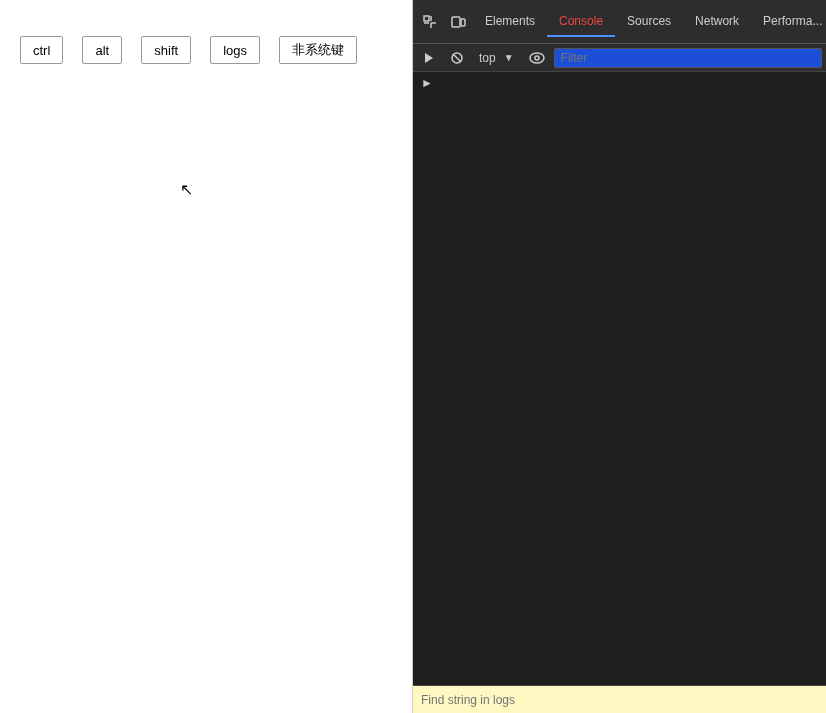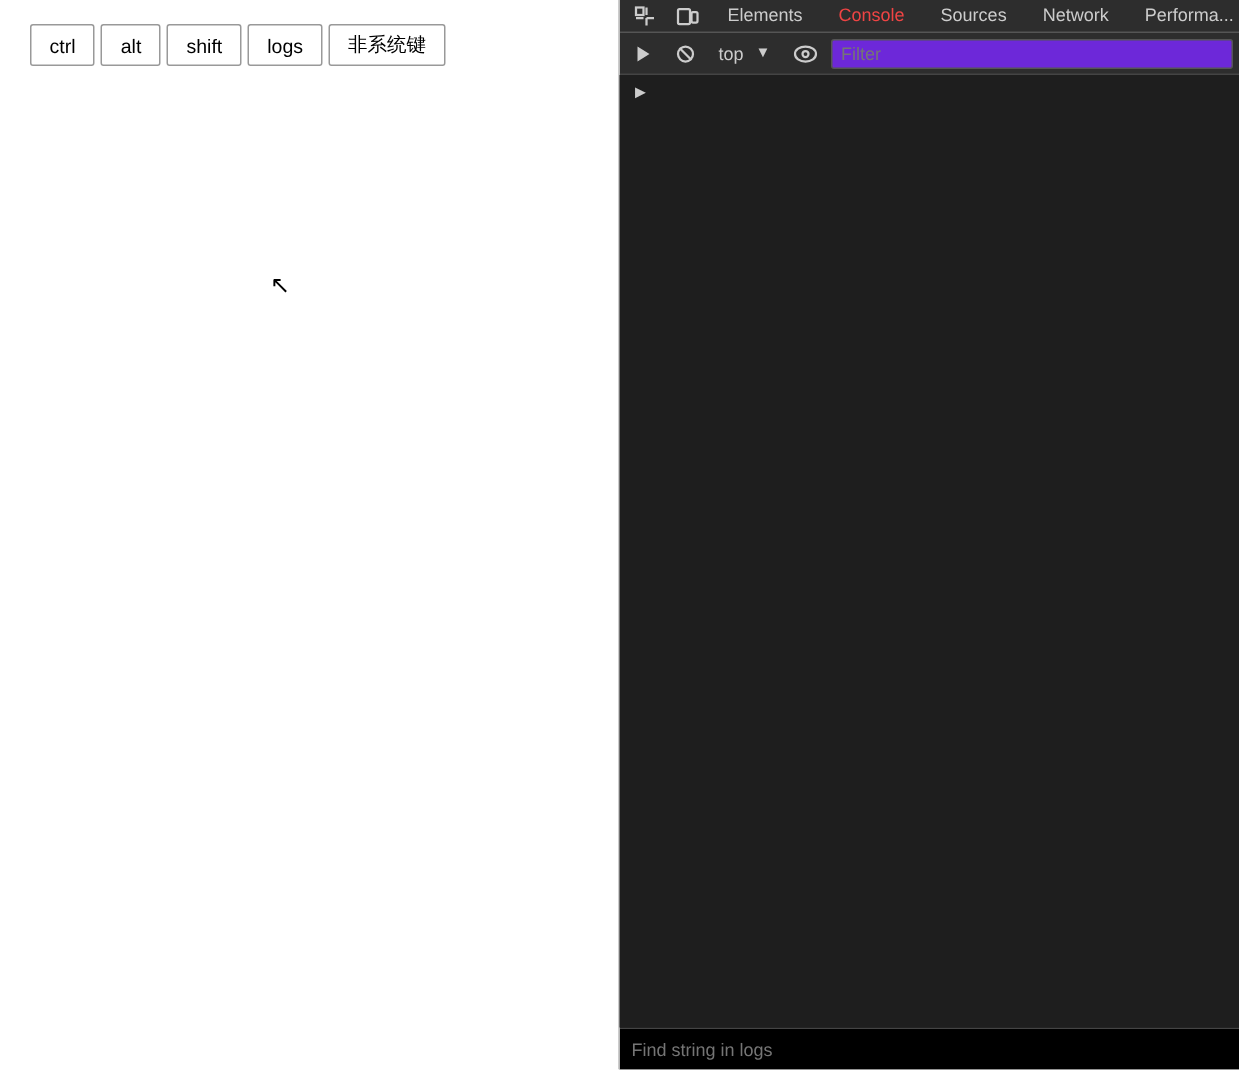--- a/index.html
+++ b/index.html
@@ -24,22 +24,22 @@
       height: 713px;
       background: #fff;
       border-right: 1px solid #ccc;
       position: relative;
       flex-shrink: 0;
     }
 
     .key-buttons {
       display: flex;
       flex-direction: row;
-      gap: 4px;
-      padding: 16px 20px 0 20px;
+      gap: 19px;
+      padding: 36px 20px 0 20px;
       flex-wrap: wrap;
     }
 
     .key-btn {
       border: 1px solid #999;
       background: #fff;
       padding: 4px 12px;
       font-size: 13px;
       cursor: pointer;
       border-radius: 2px;
@@ -63,21 +63,21 @@
       flex-direction: column;
       flex-shrink: 0;
     }
 
     
     .devtools-toolbar {
       display: flex;
       align-items: center;
       background: #2d2d2d;
       border-bottom: 1px solid #555;
-      height: 22px;
+      height: 44px;
       padding: 0 4px;
       gap: 2px;
     }
 
     .devtools-icon-btn {
       background: none;
       border: none;
       cursor: pointer;
       color: #ccc;
       padding: 3px 5px;
@@ -156,21 +156,21 @@
       color: #ccc;
       font-size: 14px;
       padding: 2px 5px;
       display: flex;
       align-items: center;
       border-radius: 2px;
     }
 
     .filter-input {
       flex: 1;
-      background: #6d28d9;
+      background: #1d4ed8;
       border: 1px solid #555;
       color: #ccc;
       padding: 2px 6px;
       font-size: 12px;
       border-radius: 2px;
       outline: none;
     }
 
     
     .console-main {
@@ -185,21 +185,21 @@
       color: #ccc;
       padding: 2px 8px;
       cursor: pointer;
       font-size: 12px;
       display: flex;
       align-items: center;
     }
 
     
     .console-bottom {
-      background: #000000;
+      background: #fef9c3;
       border-top: 1px solid #444;
       height: 28px;
       display: flex;
       align-items: center;
       padding: 0 8px;
     }
 
     .find-logs-input {
       background: none;
       border: none;

